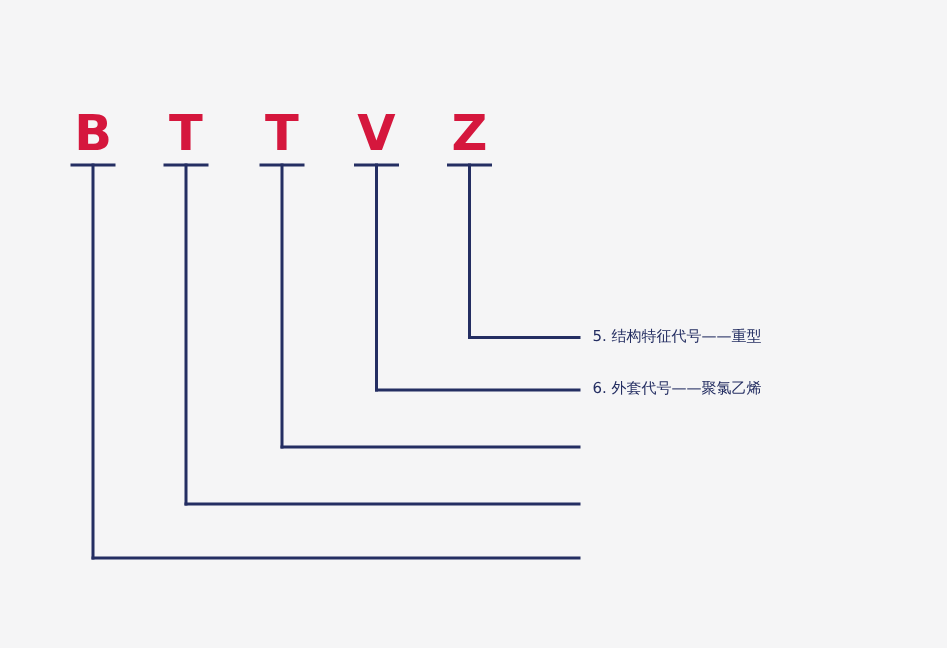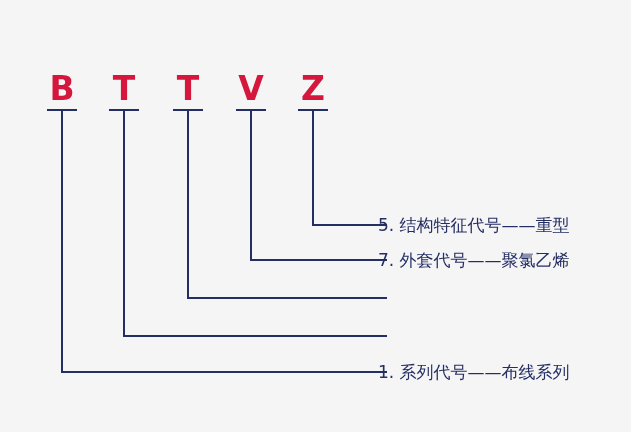--- a/index.html
+++ b/index.html
@@ -28,24 +28,24 @@
     line-height: 34px;
     font-weight: bold;
     color: var(--letter-red, #d5173d);
   }
   .seg {
     position: absolute;
     background: var(--line-navy, #242e62);
   }
   .label {
     position: absolute;
-    left: 378px;
+    left: 395px;
     height: 20px;
     line-height: 20px;
-    font-size: 17px;
+    font-size: 10px;
     color: var(--line-navy, #242e62);
     white-space: nowrap;
   }
 </style>
 </head>
 <body>
 
 <div class="canvas">
 
   <span class="code-letter" style="left:42px">B</span>
@@ -68,16 +68,15 @@
 
   <div class="seg" style="left:236px; top:109px; width:30px;  height:2px"></div>
   <div class="seg" style="left:250px; top:109px; width:2px;   height:152px"></div>
   <div class="seg" style="left:250px; top:259px; width:137px; height:2px"></div>
 
   <div class="seg" style="left:298px; top:109px; width:30px;  height:2px"></div>
   <div class="seg" style="left:312px; top:109px; width:2px;   height:117px"></div>
   <div class="seg" style="left:312px; top:224px; width:75px;  height:2px"></div>
 
   <div class="label" style="top:215px">5. 结构特征代号——重型</div>
-  <div class="label" style="top:250px">7. 外套代号——聚氯乙烯</div>
-  <div class="label" style="top:362px">1. 系列代号——布线系列</div>
+  <div class="label" style="top:250px">6. 外套代号——聚氯乙烯</div>
 
 </div>
 
 </body></html>

